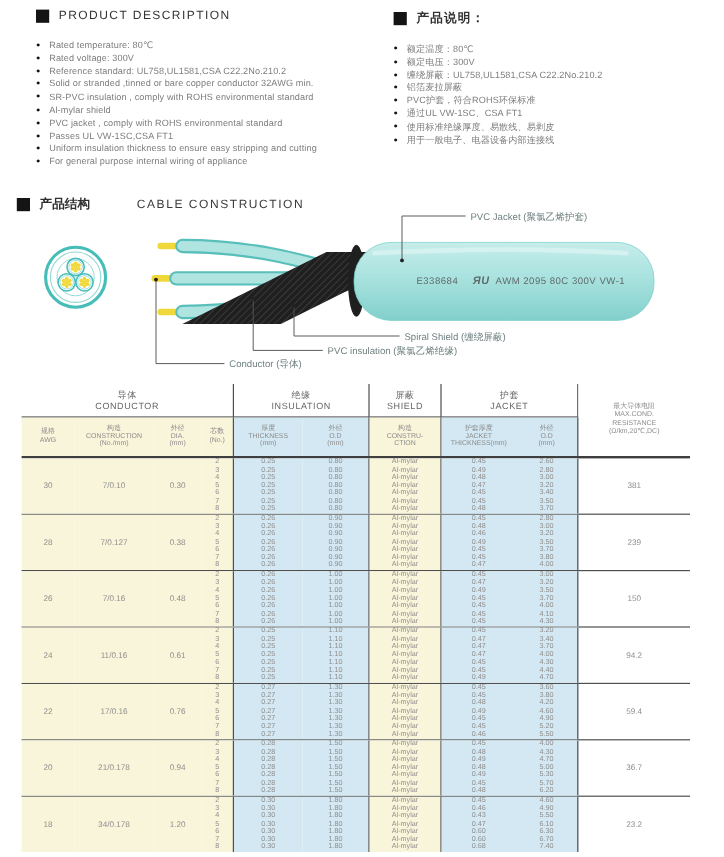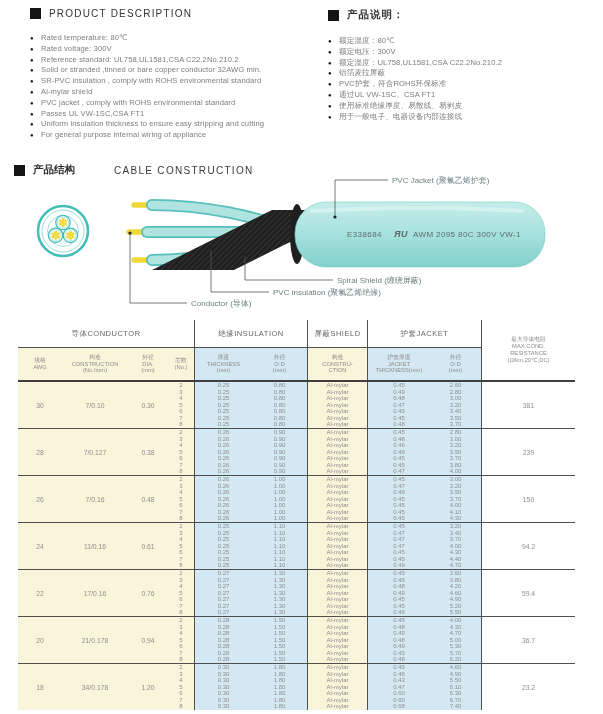--- a/index.html
+++ b/index.html
@@ -19,21 +19,21 @@
   .btxt{font-size:7.6px;color:#7d7d7d;letter-spacing:0.1px;white-space:nowrap;}
   
   .constr-head{position:absolute;left:14px;top:163px;display:flex;align-items:center;}
   .constr-head .cnb{font-size:10.5px;font-weight:bold;color:#2e2e2e;margin-right:27px;}
   .constr-head .enb{font-size:10px;color:#3a3a3a;letter-spacing:1.3px;margin-left:12px;}
   #cable-art{position:absolute;left:0;top:170px;}
   
   #spec-table{position:absolute;left:18px;top:320px;width:557px;color:#8f8f8f;}
   .grid{display:grid;grid-template-columns:44px 66px 40px 27px 57px 56px 60px 62px 52px 93px;}
   #thead{grid-template-rows:28px 32px;border-bottom:2.5px solid #3f3f3f;}
-  .ghead{grid-row:1;display:flex;flex-direction:row;align-items:center;justify-content:center;
+  .ghead{grid-row:1;display:flex;flex-direction:column;align-items:center;justify-content:center;
          border-bottom:1px solid #4f4f4f;color:#666;}
   .ghead div{font-size:7.5px;line-height:9px;letter-spacing:0.5px;}
   .rhead{grid-column:10;grid-row:1/3;display:flex;flex-direction:column;align-items:center;justify-content:center;background:#fff;}
   .rhead div,.shead div{font-size:5.8px;line-height:6.8px;color:#8c8c8c;text-align:center;}
   .shead{grid-row:2;display:flex;flex-direction:column;align-items:center;justify-content:center;}
   .bg-y{background:#f9f5da;}
   .bg-b{background:#d3e8f2;}
   .br{border-right:1px solid #4f4f4f;}
   .tgroup{height:46px;}
   .tgroup + .tgroup{border-top:1.5px solid #4f4f4f;}
@@ -104,21 +104,21 @@
         <div class="bullet">
           <span class="dot">●</span>
           <span class="btxt">额定温度：80℃</span>
         </div>
         <div class="bullet">
           <span class="dot">●</span>
           <span class="btxt">额定电压：300V</span>
         </div>
         <div class="bullet">
           <span class="dot">●</span>
-          <span class="btxt">额定温度：UL758,UL1581,CSA C22.2No.210.2</span>
+          <span class="btxt">缠绕屏蔽：UL758,UL1581,CSA C22.2No.210.2</span>
         </div>
         <div class="bullet">
           <span class="dot">●</span>
           <span class="btxt">铝箔麦拉屏蔽</span>
         </div>
         <div class="bullet">
           <span class="dot">●</span>
           <span class="btxt">PVC护套，符合ROHS环保标准</span>
         </div>
         <div class="bullet">

